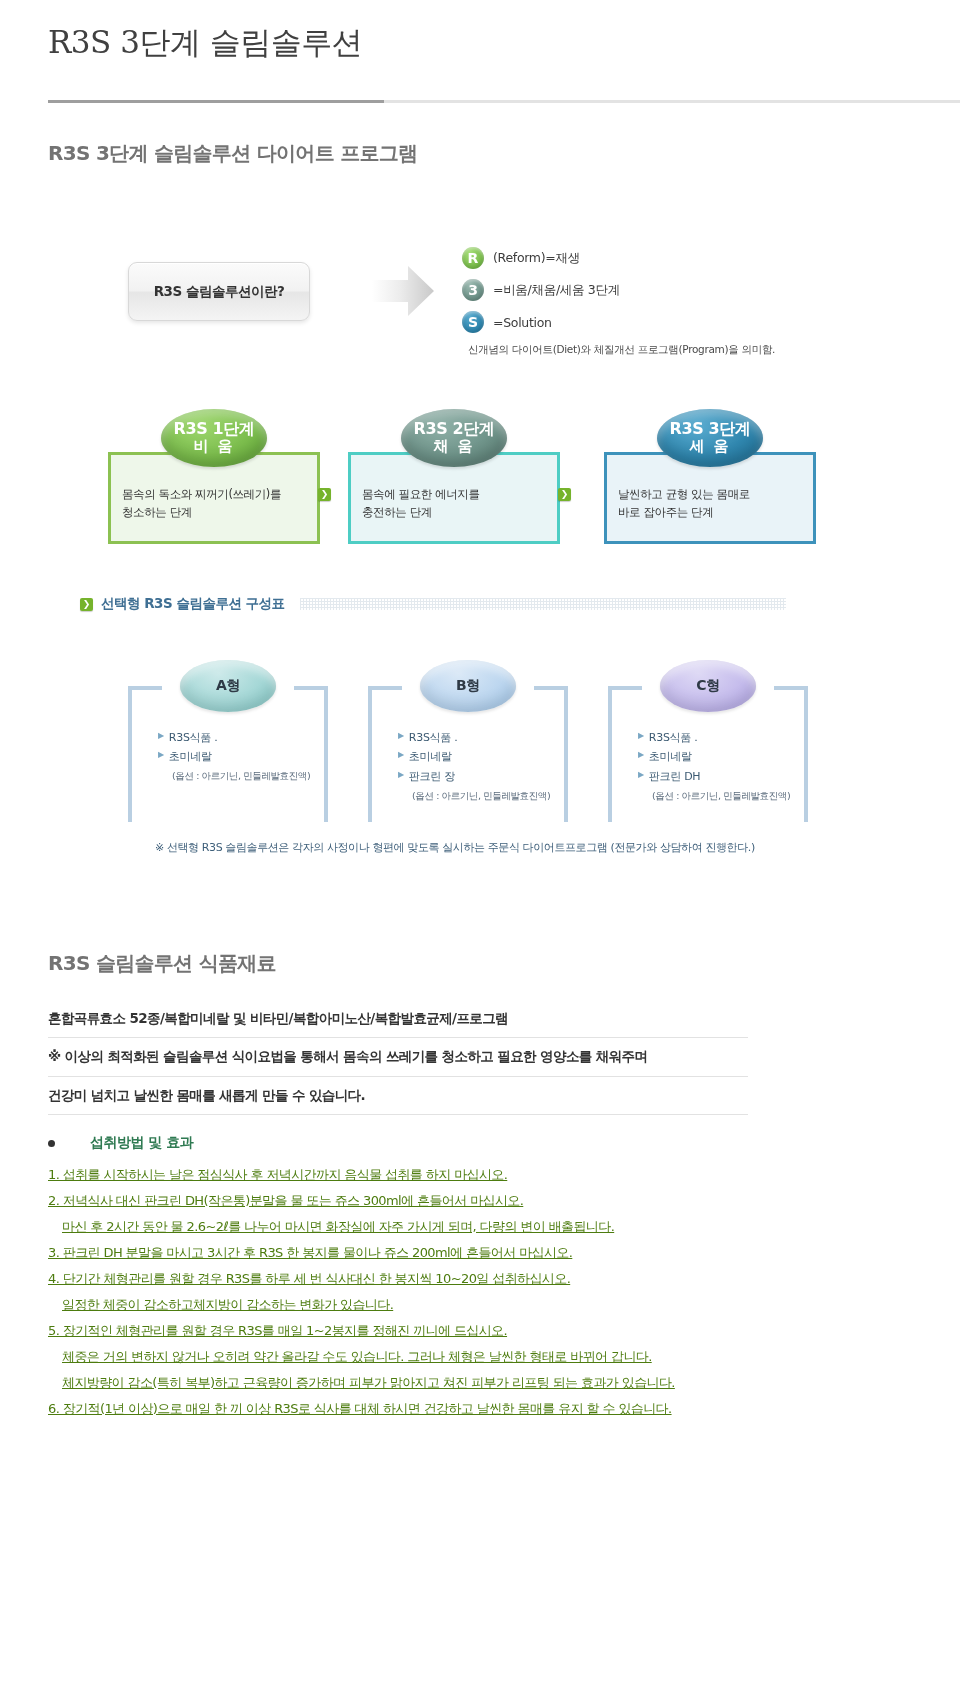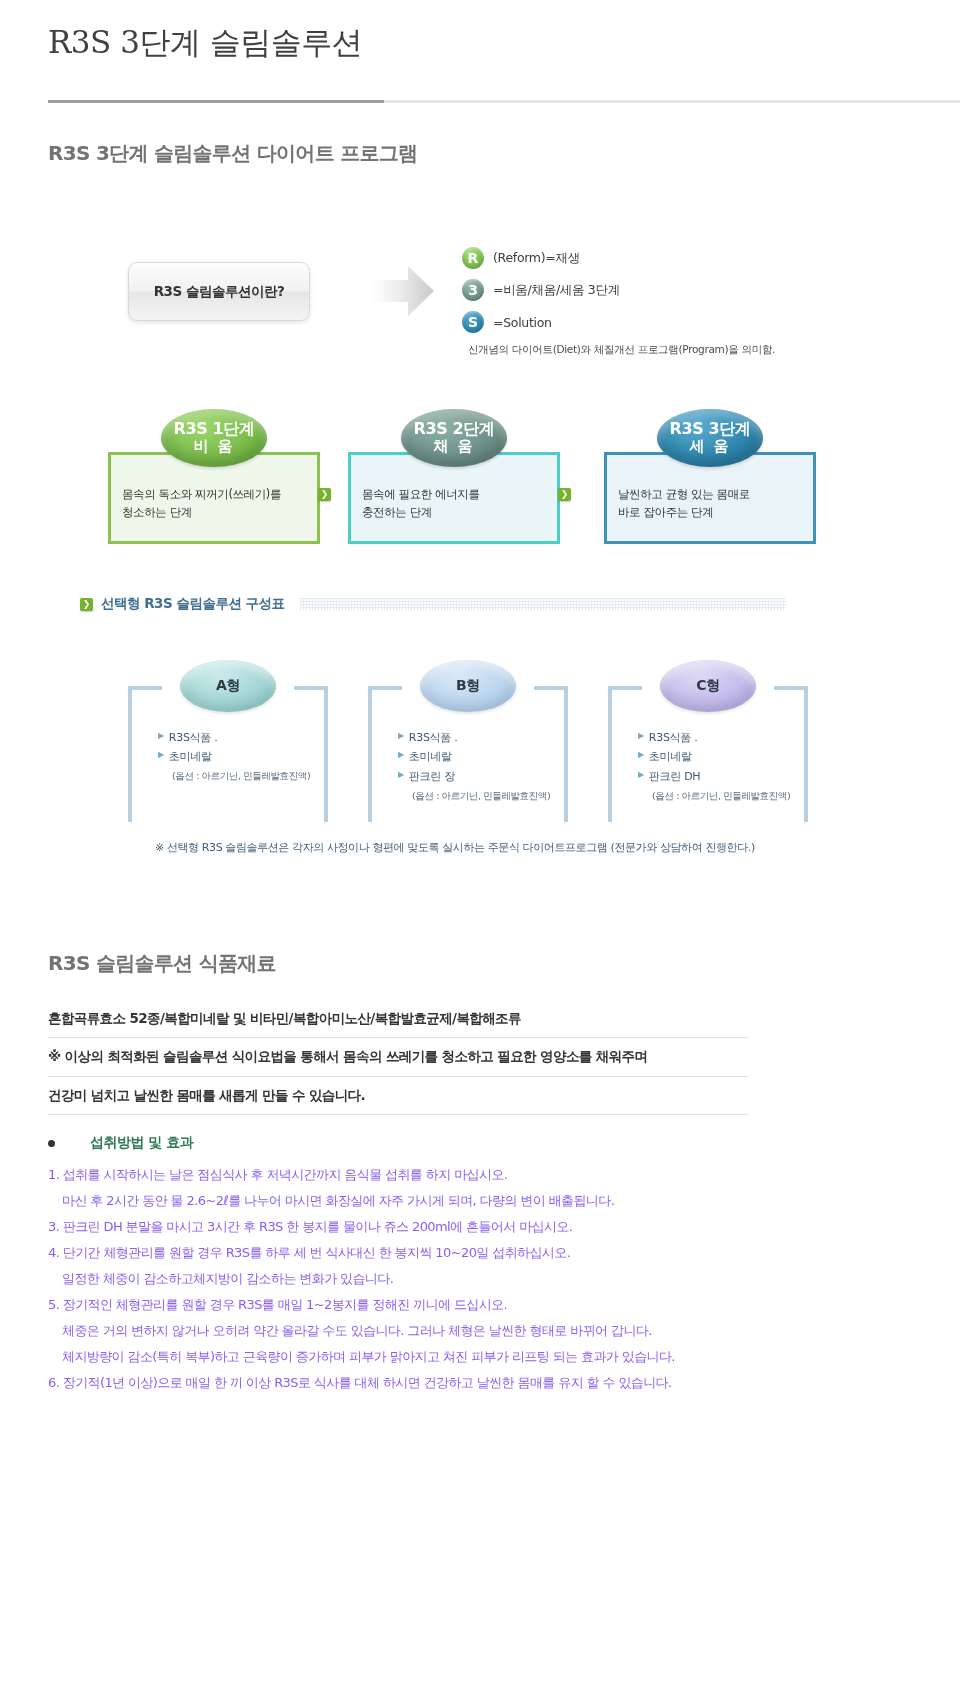--- a/index.html
+++ b/index.html
@@ -138,21 +138,21 @@
     letter-spacing:-0.6px;border-bottom:1px solid #e2e2e2;line-height:1.5;
   }
   .mat p:first-child{border-bottom:1px solid #e2e2e2;}
 
   .howto-head{
     position:absolute;left:48px;top:1134px;font-size:14px;font-weight:700;color:#2f7a52;letter-spacing:-0.5px;
     display:flex;align-items:center;gap:28px;
   }
   .howto-head .dot{width:7px;height:7px;border-radius:50%;background:#333;margin-right:7px;}
   .steps{position:absolute;left:48px;top:1168px;width:880px;}
-  .steps .ln{font-size:13px;color:#8b5cf6;letter-spacing:-0.6px;line-height:1;margin-bottom:13px;}
+  .steps .ln{font-size:13px;color:#4d7c0f;letter-spacing:-0.6px;line-height:1;margin-bottom:13px;text-decoration:underline;}
   .steps .ln.sub{padding-left:14px;}
 </style>
 </head>
 <body>
 
 <div class="page">
 
   <div class="page-title">R3S 3단계 슬림솔루션</div>
   <div class="title-rule"></div>
   <div class="title-rule-accent"></div>
@@ -291,32 +291,33 @@
         </li>
     </ul>
     <div class="opt" style="top:130px;">(옵션 : 아르기닌, 민들레발효진액)</div>
   </div>
 
   <div class="footnote">※  선택형 R3S 슬림솔루션은 각자의 사정이나 형편에 맞도록 실시하는 주문식 다이어트프로그램 (전문가와 상담하여 진행한다.)</div>
 
   <div class="sec-h2" id="h2-food">R3S 슬림솔루션 식품재료</div>
 
   <div class="mat">
-    <p>혼합곡류효소 52종/복합미네랄 및 비타민/복합아미노산/복합발효균제/복합해조류</p>
+    <p>혼합곡류효소 52종/복합미네랄 및 비타민/복합아미노산/복합발효균제/프로그램</p>
     <p>※ 이상의 최적화된 슬림솔루션 식이요법을 통해서 몸속의 쓰레기를 청소하고 필요한 영양소를 채워주며</p>
     <p>건강미 넘치고 날씬한 몸매를 새롭게 만들 수 있습니다.</p>
   </div>
 
   <div class="howto-head">
     <span class="dot"></span>
     <span>섭취방법 및 효과</span>
   </div>
 
   <div class="steps">
     <div class="ln">1. 섭취를 시작하시는 날은 점심식사 후 저녁시간까지 음식물 섭취를 하지 마십시오.</div>
+    <div class="ln">2. 저녁식사 대신 판크린 DH(작은통)분말을 물 또는 쥬스 300ml에 흔들어서 마십시오.</div>
     <div class="ln sub">마신 후 2시간 동안 물 2.6~2ℓ를 나누어 마시면 화장실에 자주 가시게 되며, 다량의 변이 배출됩니다.</div>
     <div class="ln">3. 판크린 DH 분말을 마시고 3시간 후 R3S 한 봉지를 물이나 쥬스 200ml에 흔들어서 마십시오.</div>
     <div class="ln">4. 단기간 체형관리를 원할 경우 R3S를 하루 세 번 식사대신 한 봉지씩 10~20일 섭취하십시오.</div>
     <div class="ln sub">일정한 체중이 감소하고체지방이 감소하는 변화가 있습니다.</div>
     <div class="ln">5. 장기적인 체형관리를 원할 경우 R3S를 매일 1~2봉지를 정해진 끼니에 드십시오.</div>
     <div class="ln sub">체중은 거의 변하지 않거나 오히려 약간 올라갈 수도 있습니다. 그러나 체형은 날씬한 형태로 바뀌어 갑니다.</div>
     <div class="ln sub">체지방량이 감소(특히 복부)하고 근육량이 증가하며 피부가 맑아지고 쳐진 피부가 리프팅 되는 효과가 있습니다.</div>
     <div class="ln">6. 장기적(1년 이상)으로 매일 한 끼 이상 R3S로 식사를 대체 하시면 건강하고 날씬한 몸매를 유지 할 수 있습니다.</div>
   </div>
 

